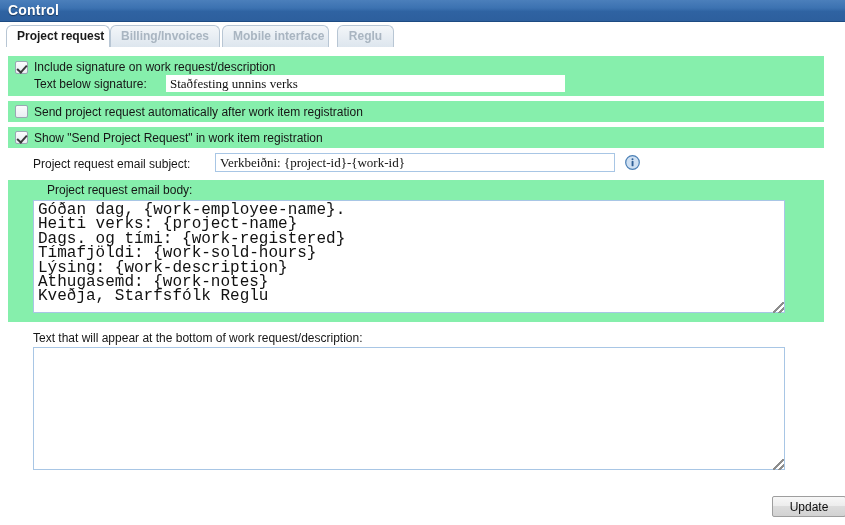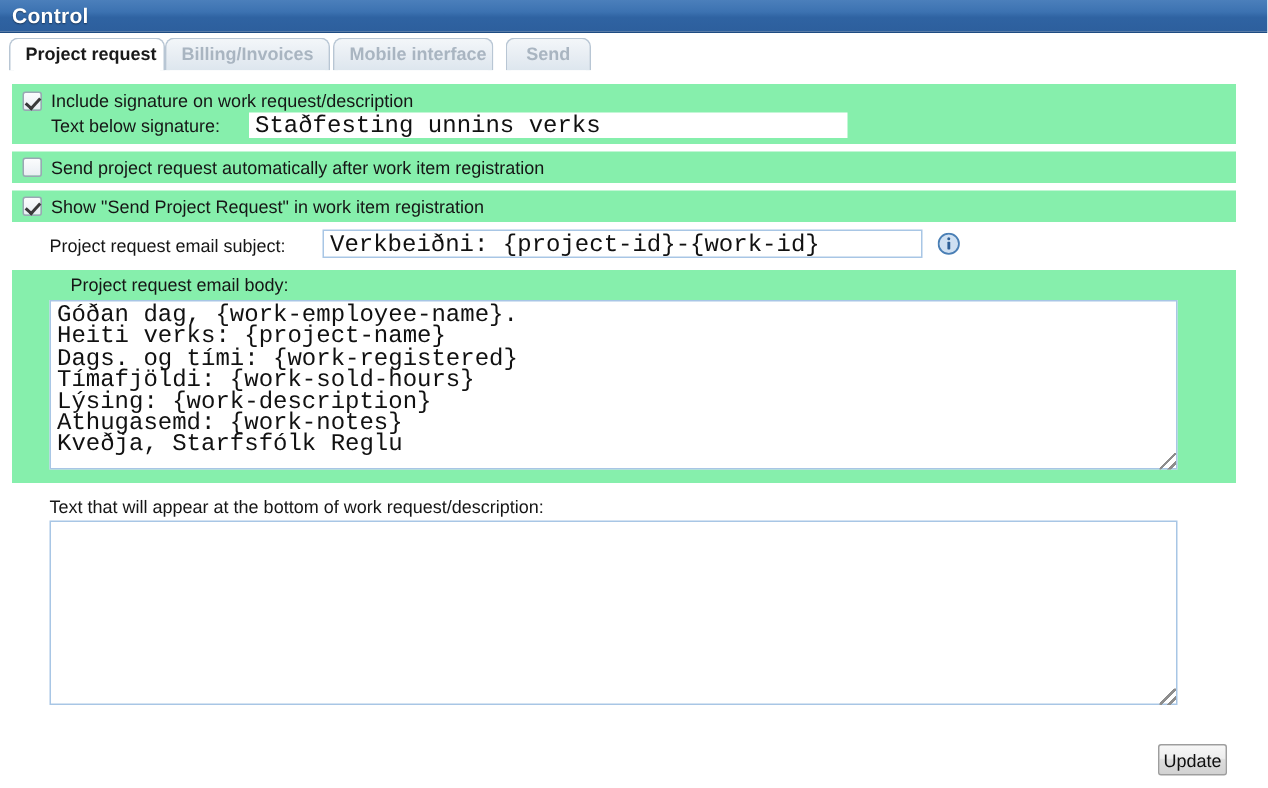--- a/index.html
+++ b/index.html
@@ -118,22 +118,22 @@
     width: 4px; height: 8px;
     border: solid #3a3a3a;
     border-width: 0 2px 2px 0;
     transform: rotate(42deg);
   }
 
   
   input.txt {
     position: absolute;
     box-sizing: border-box;
-    font-family: Liberation Mono, monospace;
-    font-size: 16px;
+    font-family: Liberation Serif, serif;
+    font-size: 13px;
     color: #111111;
     background: #ffffff;
     padding: 1px 4px;
     outline: none;
   }
   input.flat { border: none; height: 17px; }
   input.bordered { border: 1px solid #a8c6e5; height: 19px; }
 
   
   textarea.ta {
@@ -191,21 +191,21 @@
   <div class="tab active" style="left:6px; width:104px;">
     <span>Project request</span>
   </div>
   <div class="tab inactive" style="left:110px; width:110px;">
     <span>Billing/Invoices</span>
   </div>
   <div class="tab inactive" style="left:222px; width:107px;">
     <span>Mobile interface</span>
   </div>
   <div class="tab inactive" style="left:337px; width:57px;">
-    <span>Send</span>
+    <span>Reglu</span>
   </div>
   <div class="tabline"></div>
 </div>
 
 <div class="content">
 
   <div class="band" style="top:8px; height:40px;">
     <div class="cb checked" style="left:7px; top:5px;"></div>
     <div class="row-label" style="left:26px; top:4px;">Include signature on work request/description</div>
     <div class="row-label" style="left:26px; top:21px;">Text below signature:</div>
@@ -248,16 +248,16 @@
 Athugasemd: {work-notes}
 Kveðja, Starfsfólk Reglu</textarea>
     <span class="grip" style="left:765px; top:122px;"></span>
   </div>
 
   <div class="band white" style="top:274px; height:203px;">
     <div class="row-label" style="left:25px; top:9px;">Text that will appear at the bottom of work request/description:</div>
     <textarea class="ta" style="left: 25px; top: 25px; width: 752px; height: 123px;" placeholder=""></textarea>
     <span class="grip" style="left:765px; top:137px;"></span>
 
-    <button class="btn" style="left:764px; top:174px; width:46px; height:21px;">Update</button>
+    <button class="btn" style="left:764px; top:174px; width:74px; height:21px;">Update</button>
   </div>
 
 </div>
 
 </body></html>

